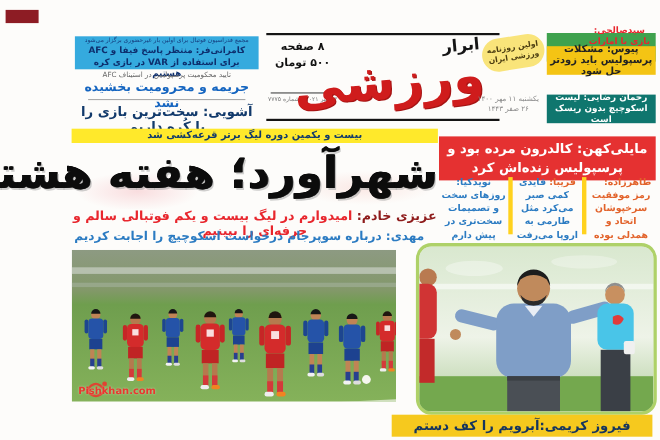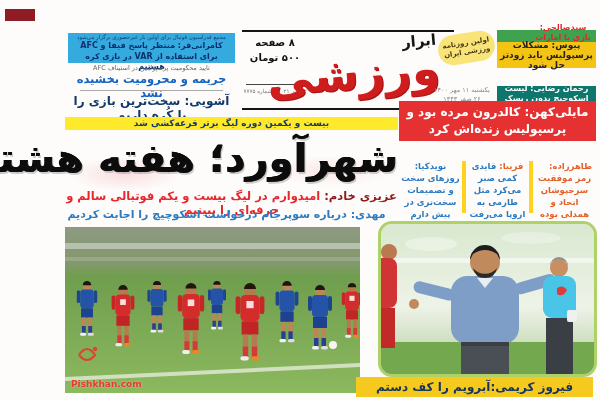--- a/index.html
+++ b/index.html
@@ -46,21 +46,21 @@
                font-size:6.5px; color:#8a8a8a; line-height:9px; }
 
   
   .rbox { position:absolute; left:497px; width:99px; height:26px; text-align:center; font-weight:bold;
           display:flex; align-items:center; justify-content:center; padding:1px 3px; line-height:10px; }
   .rbox-green  { top:30px; background:#3fa24e; color:#e8262d; font-size:8px;padding-left:36px; }
   .rbox-yellow { top:42px; background:#f4c414; color:#222; font-size:9px; }
   .rbox-blue   { top:86px; background:#0f766e; color:#fff; font-size:8px; }
 
   
-  .red-banner { position:absolute; left:399px; top:101px; width:197px; height:40px; background:#e53131;
+  .red-banner { position:absolute; left:399px; top:124px; width:197px; height:40px; background:#e53131;
                 color:#fff; font-size:12px; font-weight:bold; text-align:center; line-height:17px;
                 display:flex; align-items:center; justify-content:center; padding:0 4px; }
   .quotes-row { position:absolute; left:399px; top:158px; width:197px; height:58px; display:flex;
                 direction:rtl; }
   .qcol { flex:1; font-size:8.5px; font-weight:bold; text-align:center; line-height:12px; padding:2px 2px; }
   .qdiv { width:4px; background:#ffd21e; margin:3px 0; }
   .qcol-1 { color:#e2622a; } .qcol-1 .qname { color:#e2622a;margin-left:12px; }
   .qcol-2 { color:#2b7bc2; } .qcol-2 .qname { color:#e2622a; }
   .qcol-3 { color:#2b7bc2; } .qcol-3 .qname { color:#2b7bc2; }
 
@@ -73,21 +73,21 @@
   .headline-bg { position:absolute; left:65px; top:126px; width:333px; height:64px;
                  background:radial-gradient(ellipse 80px 25px at 18% 75%, rgba(240,150,160,.30), transparent 70%),
                             radial-gradient(ellipse 90px 22px at 80% 70%, rgba(240,160,150,.22), transparent 70%); }
   .sub-red { position:absolute; left:65px; top:189px; width:333px; text-align:center; font-size:11.5px;
              font-weight:bold; color:#e8262d; }
   .sub-red .name { color:#8e1b1b; }
   .sub-blue { position:absolute; left:60px; top:208px; width:333px; text-align:center; font-size:11px;
               font-weight:bold; color:#2b7bc2; }
 
   
-  .main-photo { position:absolute; left:65px; top:227px; width:295px; height:166px; overflow:hidden; }
+  .main-photo { position:absolute; left:65px; top:227px; width:295px; height:138px; overflow:hidden; }
   .main-photo svg { display:block; }
   .watermark { position:absolute; left:6px; bottom:4px; color:#e8382f; font-size:9px; font-weight:bold;
                direction:ltr; text-shadow:0 0 2px rgba(255,255,255,.5); }
   .right-photo { position:absolute; left:378px; top:221px; width:219px; height:156px;
                  border:3px solid #aed168; border-radius:14px; overflow:hidden; background:#e8f0e2; }
   .caption { position:absolute; left:356px; top:377px; width:237px; height:20px; background:#f6c91e;
              color:#15355e; font-size:12px; font-weight:bold; text-align:center; line-height:20px; }
 </style>
 </head>
 <body>

